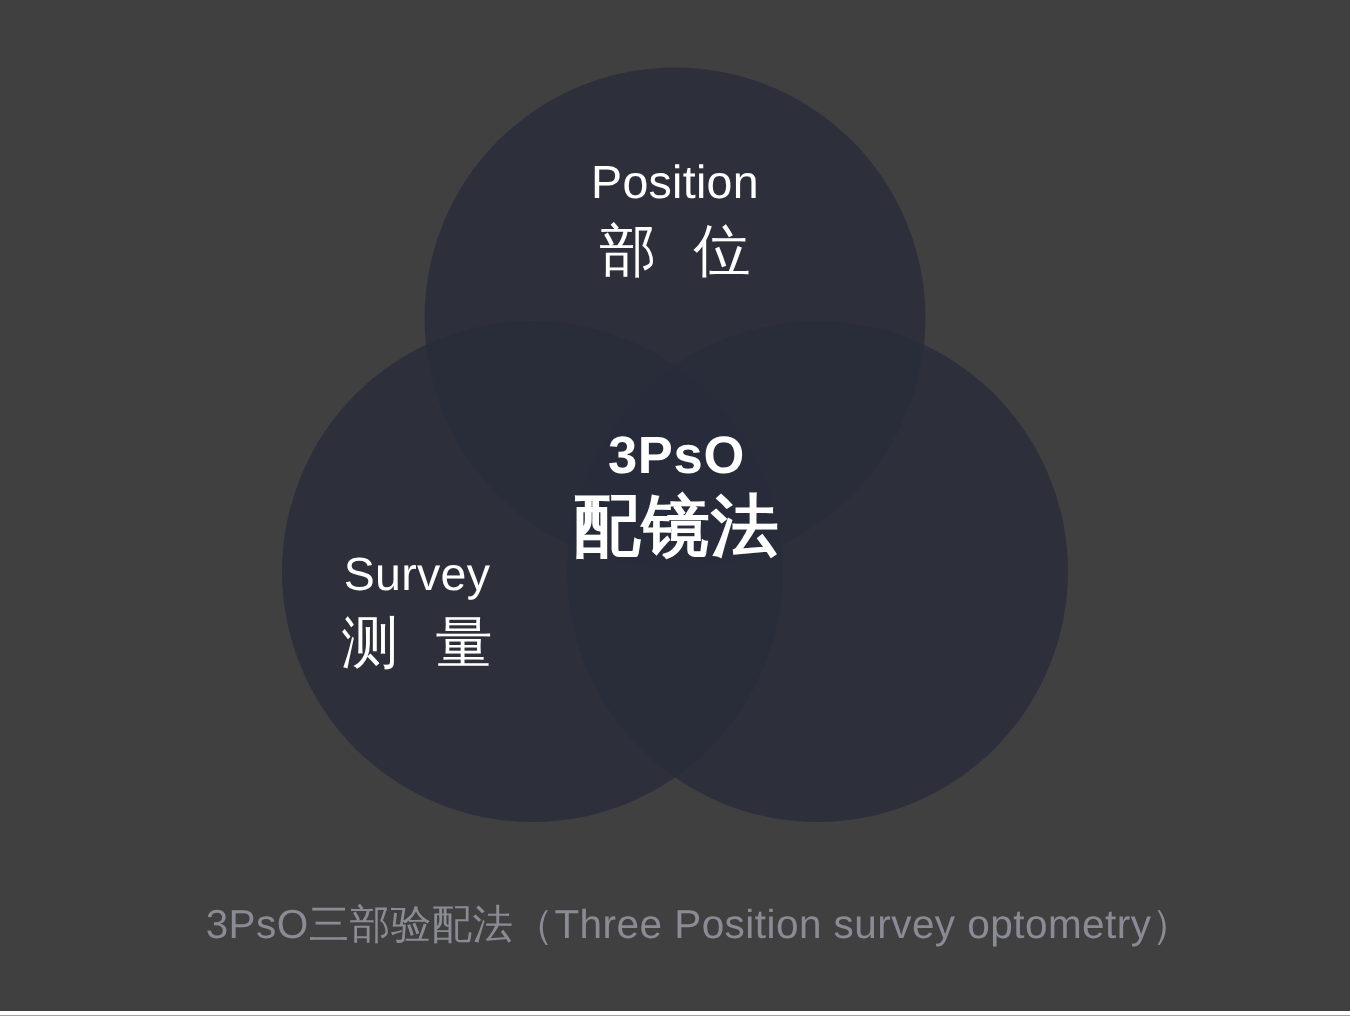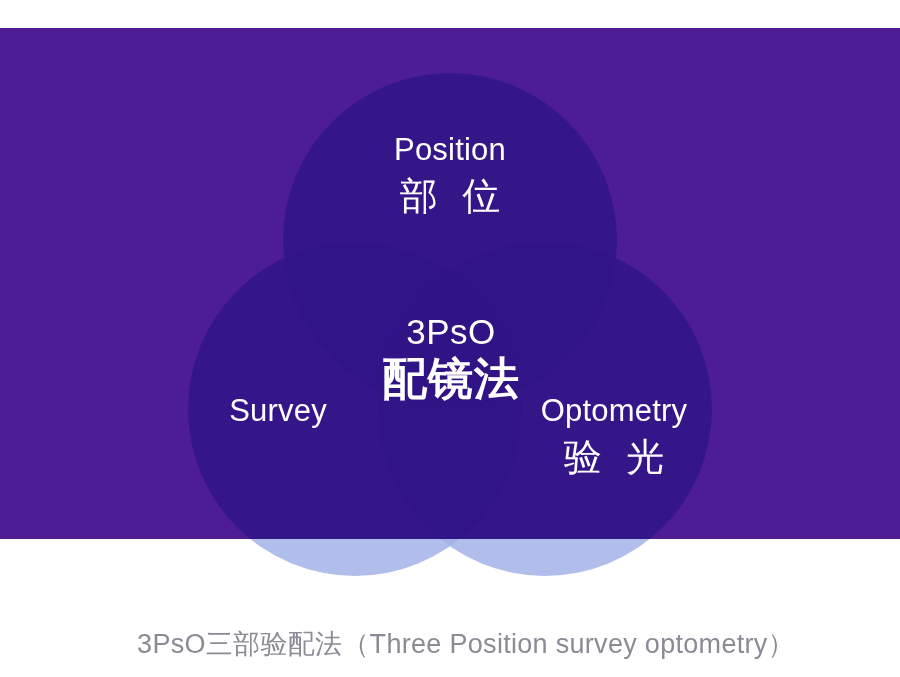--- a/index.html
+++ b/index.html
@@ -11,23 +11,22 @@
   body {
     width: 900px;
     height: 677px;
     overflow: hidden;
     font-family: "Liberation Sans", "DejaVu Sans", sans-serif;
   }
 
   #figure-root {
     position: relative;
     width: 900px;
-    height: 511px;
-    background: #4c1d95;
-    margin-top: 28px;
+    height: 674px;
+    background: #404040;
   }
 
   
   #venn-stage {
     position: absolute;
     left: 0;
     top: 0;
     width: 900px;
     height: 580px;
   }
@@ -89,21 +88,21 @@
     transform: translate(-50%, 0);
     text-align: center;
     color: #ffffff;
     white-space: nowrap;
     user-select: none;
     line-height: 1.12;
   }
   #label-core .core-en {
     display: block;
     font-size: 35px;
-    font-weight: 400;
+    font-weight: 700;
     letter-spacing: 0.5px;
   }
   #label-core .core-zh {
     display: block;
     font-size: 45px;
     font-weight: 700;
     letter-spacing: 1px;
     margin-top: 3px;
   }
 
@@ -137,26 +136,23 @@
       </g>
     </svg>
 
     <div class="venn-label" id="label-position">
       <span class="lbl-en">Position</span>
       <span class="lbl-zh">部 位</span>
     </div>
 
     <div class="venn-label" id="label-survey">
       <span class="lbl-en">Survey</span>
+      <span class="lbl-zh">测 量</span>
     </div>
 
-    <div class="venn-label" id="label-optometry">
-      <span class="lbl-en">Optometry</span>
-      <span class="lbl-zh">验 光</span>
-    </div>
 
     <div id="label-core">
       <span class="core-en">3PsO</span>
       <span class="core-zh">配镜法</span>
     </div>
 
   </div>
 
   <div id="caption">3PsO三部验配法（Three Position survey optometry）</div>
 

